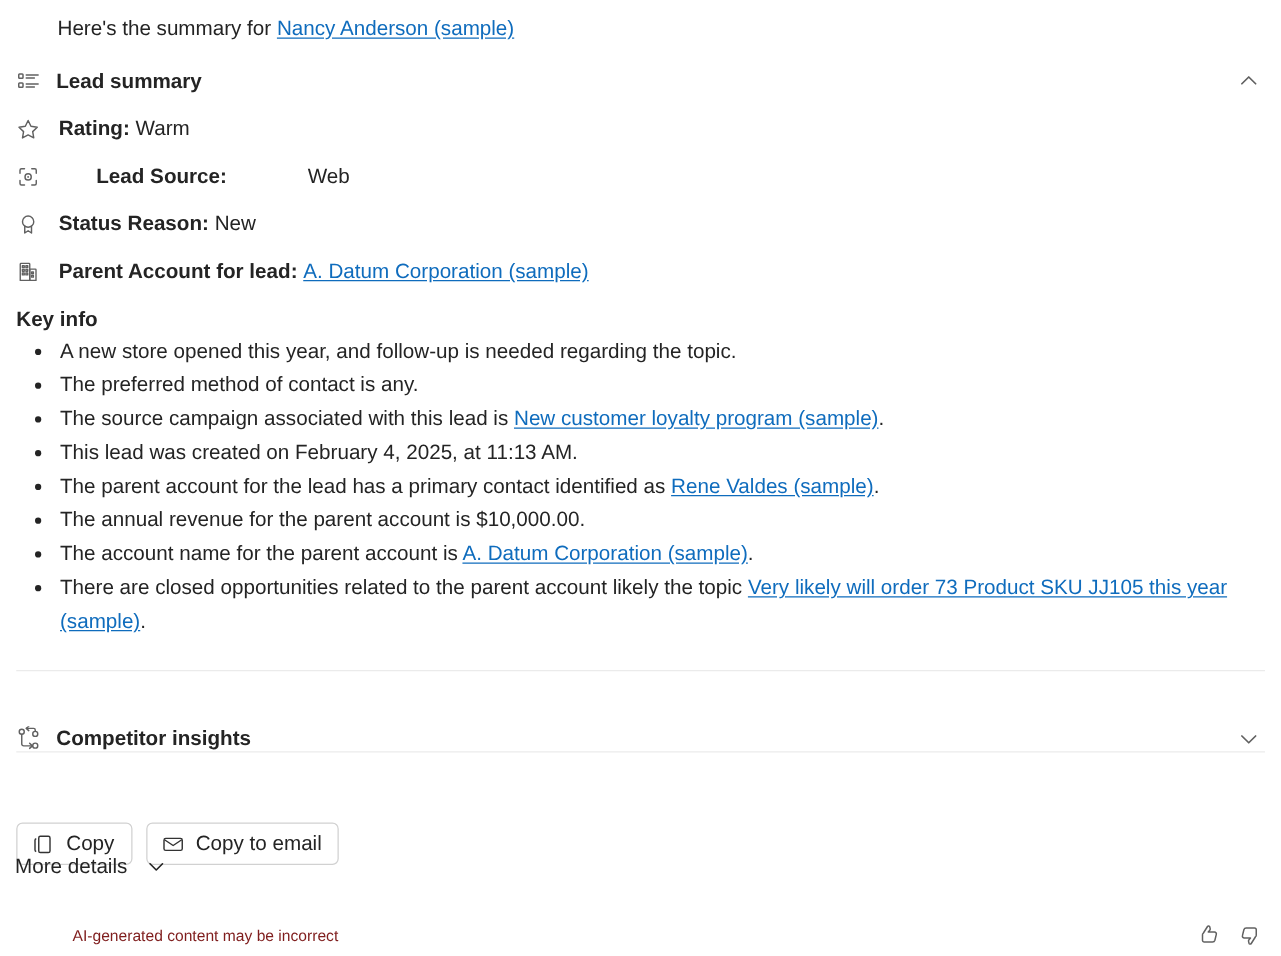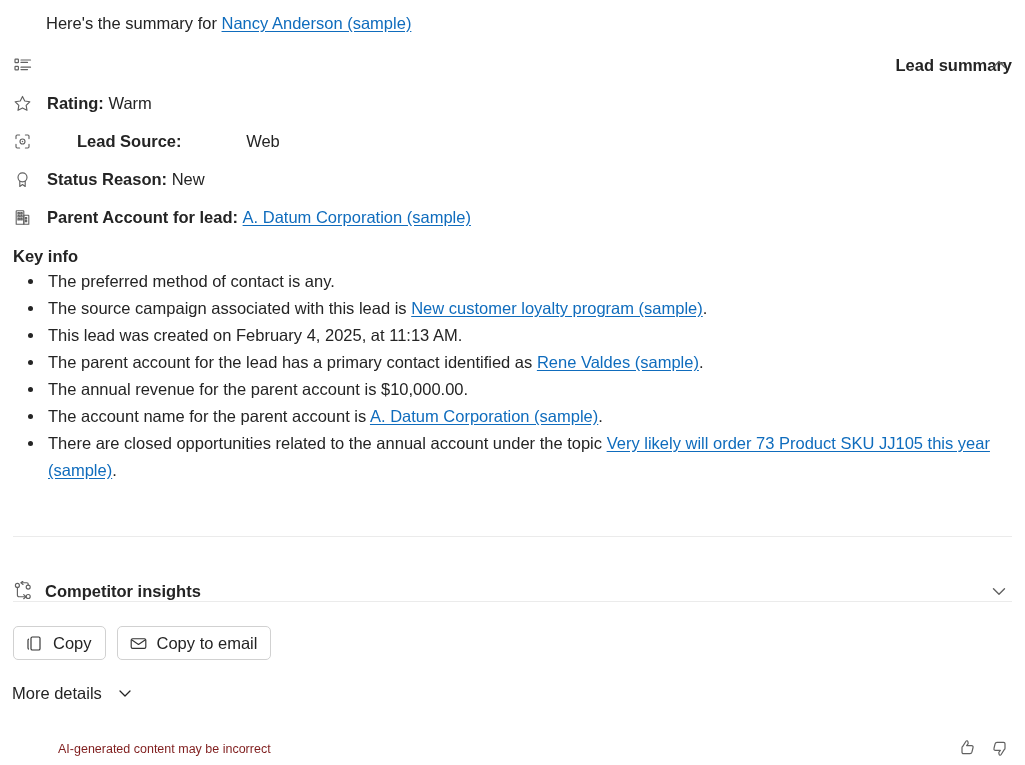--- a/index.html
+++ b/index.html
@@ -139,21 +139,21 @@
     left: 13px;
     width: 999px;
     height: 1px;
     background: #ebebeb;
   }
 
   
   .btn-row {
     position: absolute;
     left: 13px;
-    top: 626px;
+    top: 658px;
     display: flex;
     gap: 11px;
   }
   .btn {
     display: inline-flex;
     align-items: center;
     height: 34px;
     padding: 0 13px 0 11px;
     border: 1px solid #d1d1d1;
     border-radius: 5px;
@@ -216,21 +216,21 @@
 </style>
 </head>
 <body>
 
 <div class="page">
 
   <div class="intro">
     <span>Here's the summary for </span><a class="lnk">Nancy Anderson (sample)</a>
   </div>
 
-  <div class="section-head" style="top:50px;justify-content:space-between;">
+  <div class="section-head" style="top:50px;">
     <span class="ic">
       <svg viewBox="0 0 20 20" width="20" height="20" fill="none" stroke="#616161" stroke-width="1.2">
         <rect x="2" y="4.2" width="3.4" height="3.4" rx="0.6"></rect>
         <rect x="2" y="11.4" width="3.4" height="3.4" rx="0.6"></rect>
         <line x1="8" y1="5" x2="17.5" y2="5" stroke-linecap="round"></line>
         <line x1="8" y1="7.4" x2="14.5" y2="7.4" stroke-linecap="round"></line>
         <line x1="8" y1="12.2" x2="17.5" y2="12.2" stroke-linecap="round"></line>
         <line x1="8" y1="14.6" x2="14.5" y2="14.6" stroke-linecap="round"></line>
       </svg>
     </span>
@@ -289,27 +289,28 @@
         <rect x="12.3" y="9.6" width="1.4" height="1.4"></rect>
         <rect x="12.3" y="12.3" width="1.4" height="1.4"></rect>
       </svg>
     </span>
     <span class="lbl">Parent Account for lead:</span>&nbsp;<a class="lnk">A. Datum Corporation (sample)</a>
   </div>
 
   <div class="keyinfo-title">Key info</div>
 
   <ul class="keyinfo">
+    <li><span>A new store opened this year, and follow-up is needed regarding the topic.</span></li>
     <li><span>The preferred method of contact is any.</span></li>
     <li><span>The source campaign associated with this lead is </span><a class="lnk">New customer loyalty program (sample)</a><span>.</span></li>
     <li><span>This lead was created on February 4, 2025, at 11:13 AM.</span></li>
     <li><span>The parent account for the lead has a primary contact identified as </span><a class="lnk">Rene Valdes (sample)</a><span>.</span></li>
     <li><span>The annual revenue for the parent account is $10,000.00.</span></li>
     <li><span>The account name for the parent account is </span><a class="lnk">A. Datum Corporation (sample)</a><span>.</span></li>
-    <li><span>There are closed opportunities related to the annual account under the topic </span><a class="lnk">Very likely will order 73 Product SKU JJ105 this year (sample)</a><span>.</span></li>
+    <li><span>There are closed opportunities related to the parent account likely the topic </span><a class="lnk">Very likely will order 73 Product SKU JJ105 this year (sample)</a><span>.</span></li>
   </ul>
 
   <div class="divider" style="top:536px;"></div>
 
   <div class="section-head" style="top:576px;">
     <span class="ic">
       <svg viewBox="0 0 20 20" width="20" height="20" fill="none" stroke="#616161" stroke-width="1.15" stroke-linecap="round" stroke-linejoin="round">
         <circle cx="4.4" cy="4.4" r="2.0"></circle>
         <circle cx="15.2" cy="6.1" r="2.0"></circle>
         <circle cx="15.2" cy="15.5" r="2.0"></circle>

